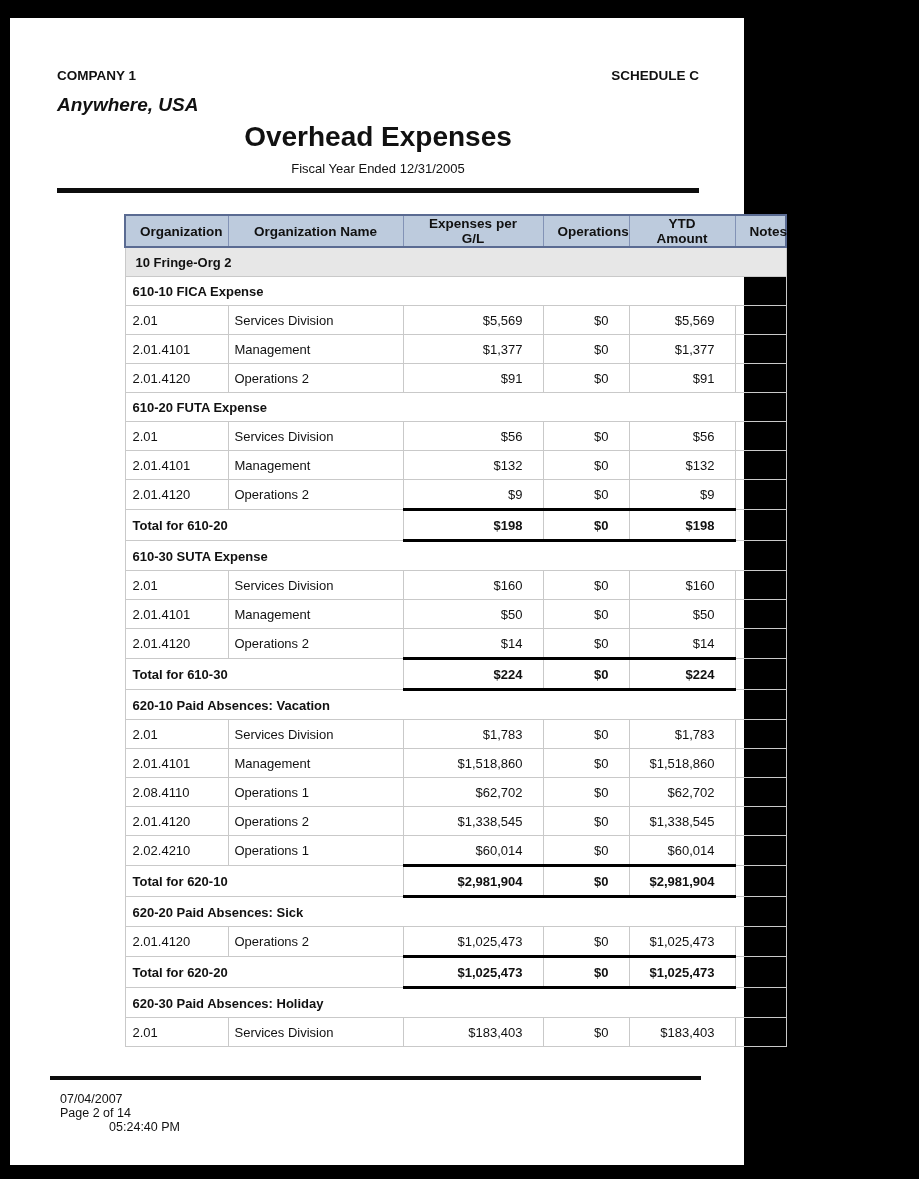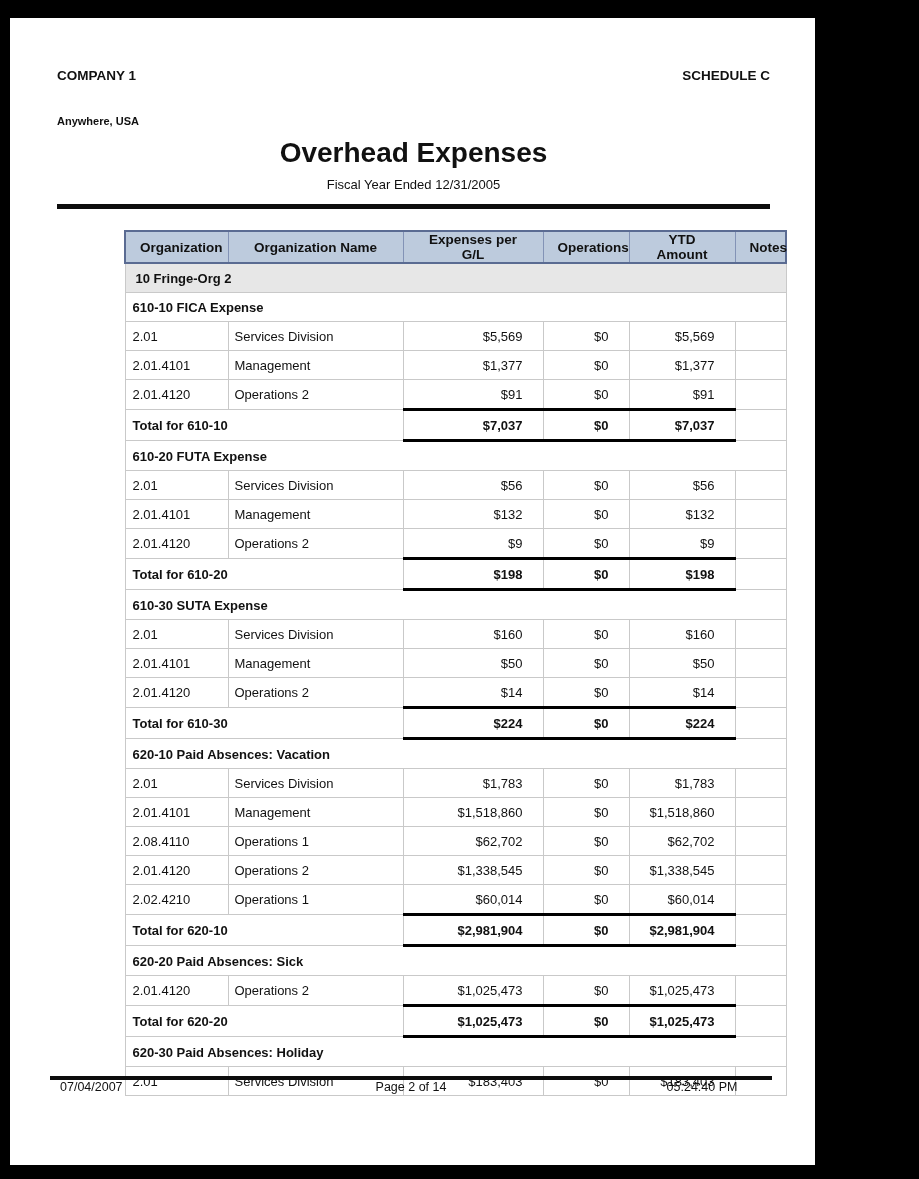--- a/index.html
+++ b/index.html
@@ -5,32 +5,32 @@
   html, body { margin:0; padding:0; }
   body {
     width:919px; height:1179px;
     background:#000;
     font-family:"Liberation Sans", sans-serif;
     color:#111;
     overflow:hidden;
   }
   .page {
     position:relative;
-    width:805px; height:1147px;
+    width:734px; height:1147px;
     margin:18px 0 0 10px;
     background:#fff;
     box-sizing:border-box;
   }
   
   .report-header { padding:50px 45px 0 47px; }
   .header-top {
     display:flex; justify-content:space-between;
     font-weight:bold; font-size:13.5px; line-height:16px;
   }
-  .address { font-weight:bold; font-size:11px; line-height:16px; margin-top:29px; }
+  .address { font-weight:bold; font-size:19px; line-height:16px; margin-top:13px;font-style:italic; }
   .title-wrap { text-align:center; margin-top:4px; }
   .report-title { margin:8px; font-size:28px; font-weight:bold; line-height:32px; }
   .report-subtitle { font-size:13px; line-height:16px; margin-top:1px; }
   .rule { height:5px; background:#0d0d0d; margin-top:11px; }
   
   table.expenses {
     border-collapse:collapse;
     table-layout:fixed;
     width:661px;
     margin:21px 0 0 114px;
@@ -56,25 +56,26 @@
   .cell-org  { padding-left:7px !important; }
   .cell-name { padding-left:6px !important; }
   .amount { text-align:right; padding-right:20px !important; }
   .total-label { font-weight:bold; padding-left:7px !important; }
   .total-amount { font-weight:bold; border-top:3px solid #000 !important; border-bottom:3px solid #000 !important; }
   
   .footer { position:absolute; left:40px; right:43px; top:1058px; }
   .footer .rule { height:4px; margin-top:0; }
   .footer-row {
     display:flex; align-items:baseline;
-    padding:0 10px;
+    margin-top:12px; padding:0 10px;
     font-size:12.5px;
+    flex-direction:column;
   }
   .footer-row .side { width:120px; }
-  .footer-row .right { text-align:center; }
+  .footer-row .right { text-align:right; }
   .footer-row .center { flex:1; text-align:center; }
 </style>
 </head>
 <body>
 
 <div class="page">
 
   <div class="report-header">
     <div class="header-top">
       <span>COMPANY 1</span>
@@ -132,27 +133,20 @@
         </tr>
         <tr>
           <td class="cell-org">2.01.4120</td>
           <td class="cell-name">Operations 2</td>
           <td class="amount">$91</td>
           <td class="amount">$0</td>
           <td class="amount">$91</td>
           <td class="cell-notes"></td>
         </tr>
         <tr>
-          <td class="total-label" colspan="2">Total for 610-10</td>
-          <td class="amount total-amount">$7,037</td>
-          <td class="amount total-amount">$0</td>
-          <td class="amount total-amount">$7,037</td>
-          <td class="cell-notes"></td>
-        </tr>
-        <tr>
           <td class="section-cell" colspan="6">610-20 FUTA Expense</td>
         </tr>
         <tr>
           <td class="cell-org">2.01</td>
           <td class="cell-name">Services Division</td>
           <td class="amount">$56</td>
           <td class="amount">$0</td>
           <td class="amount">$56</td>
           <td class="cell-notes"></td>
         </tr>

